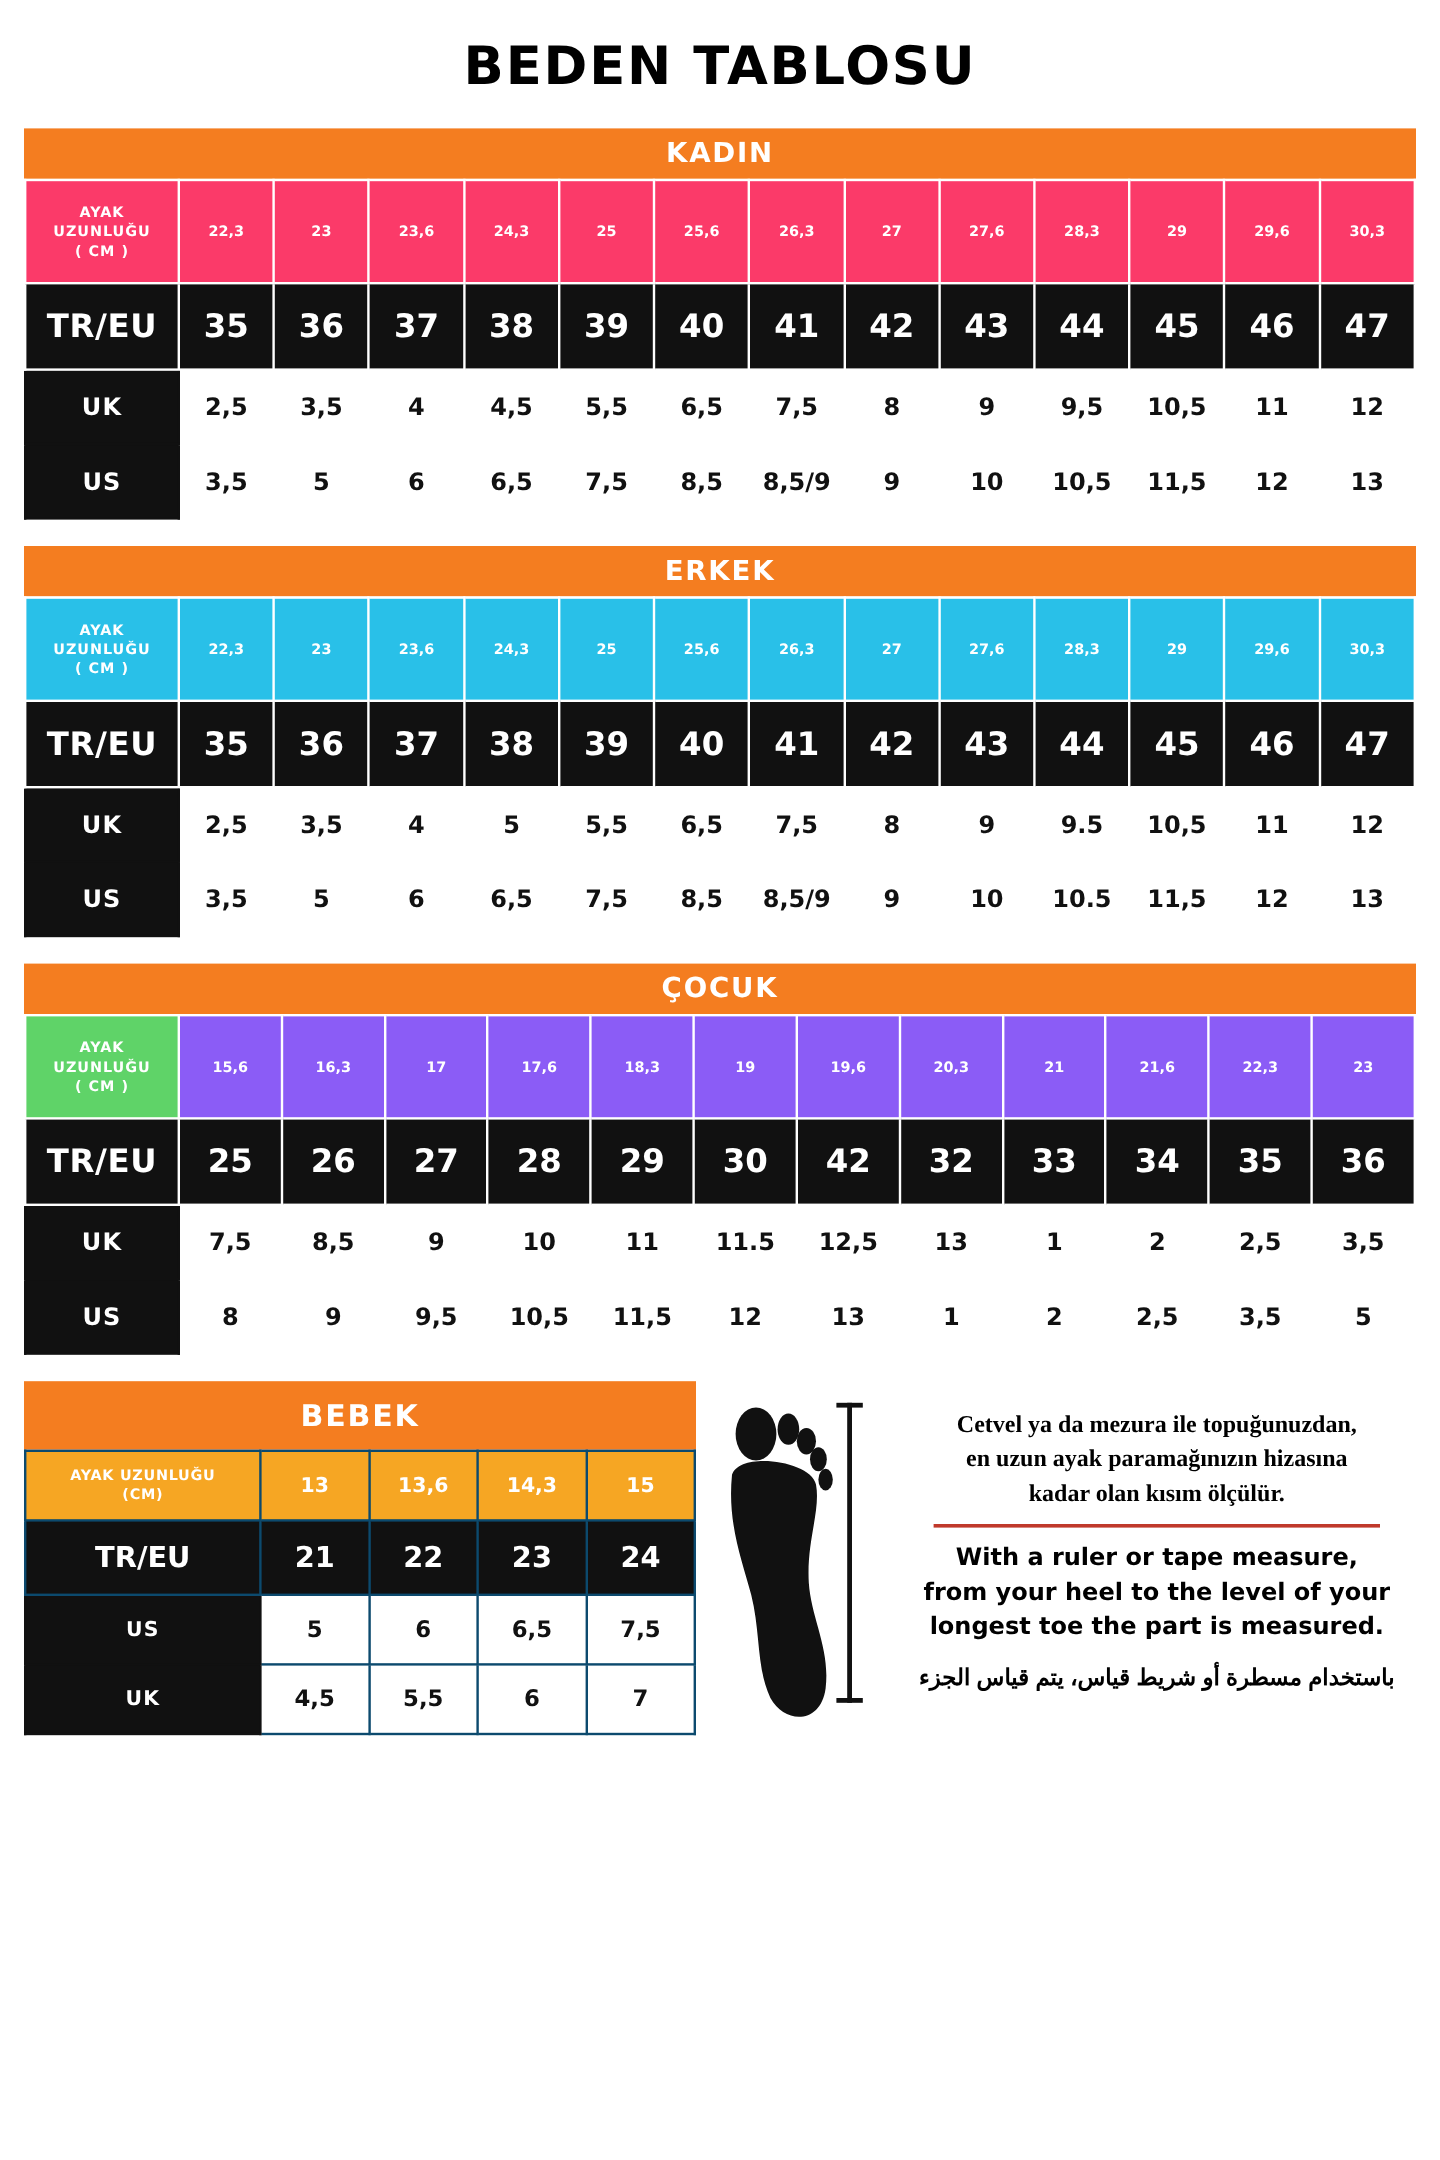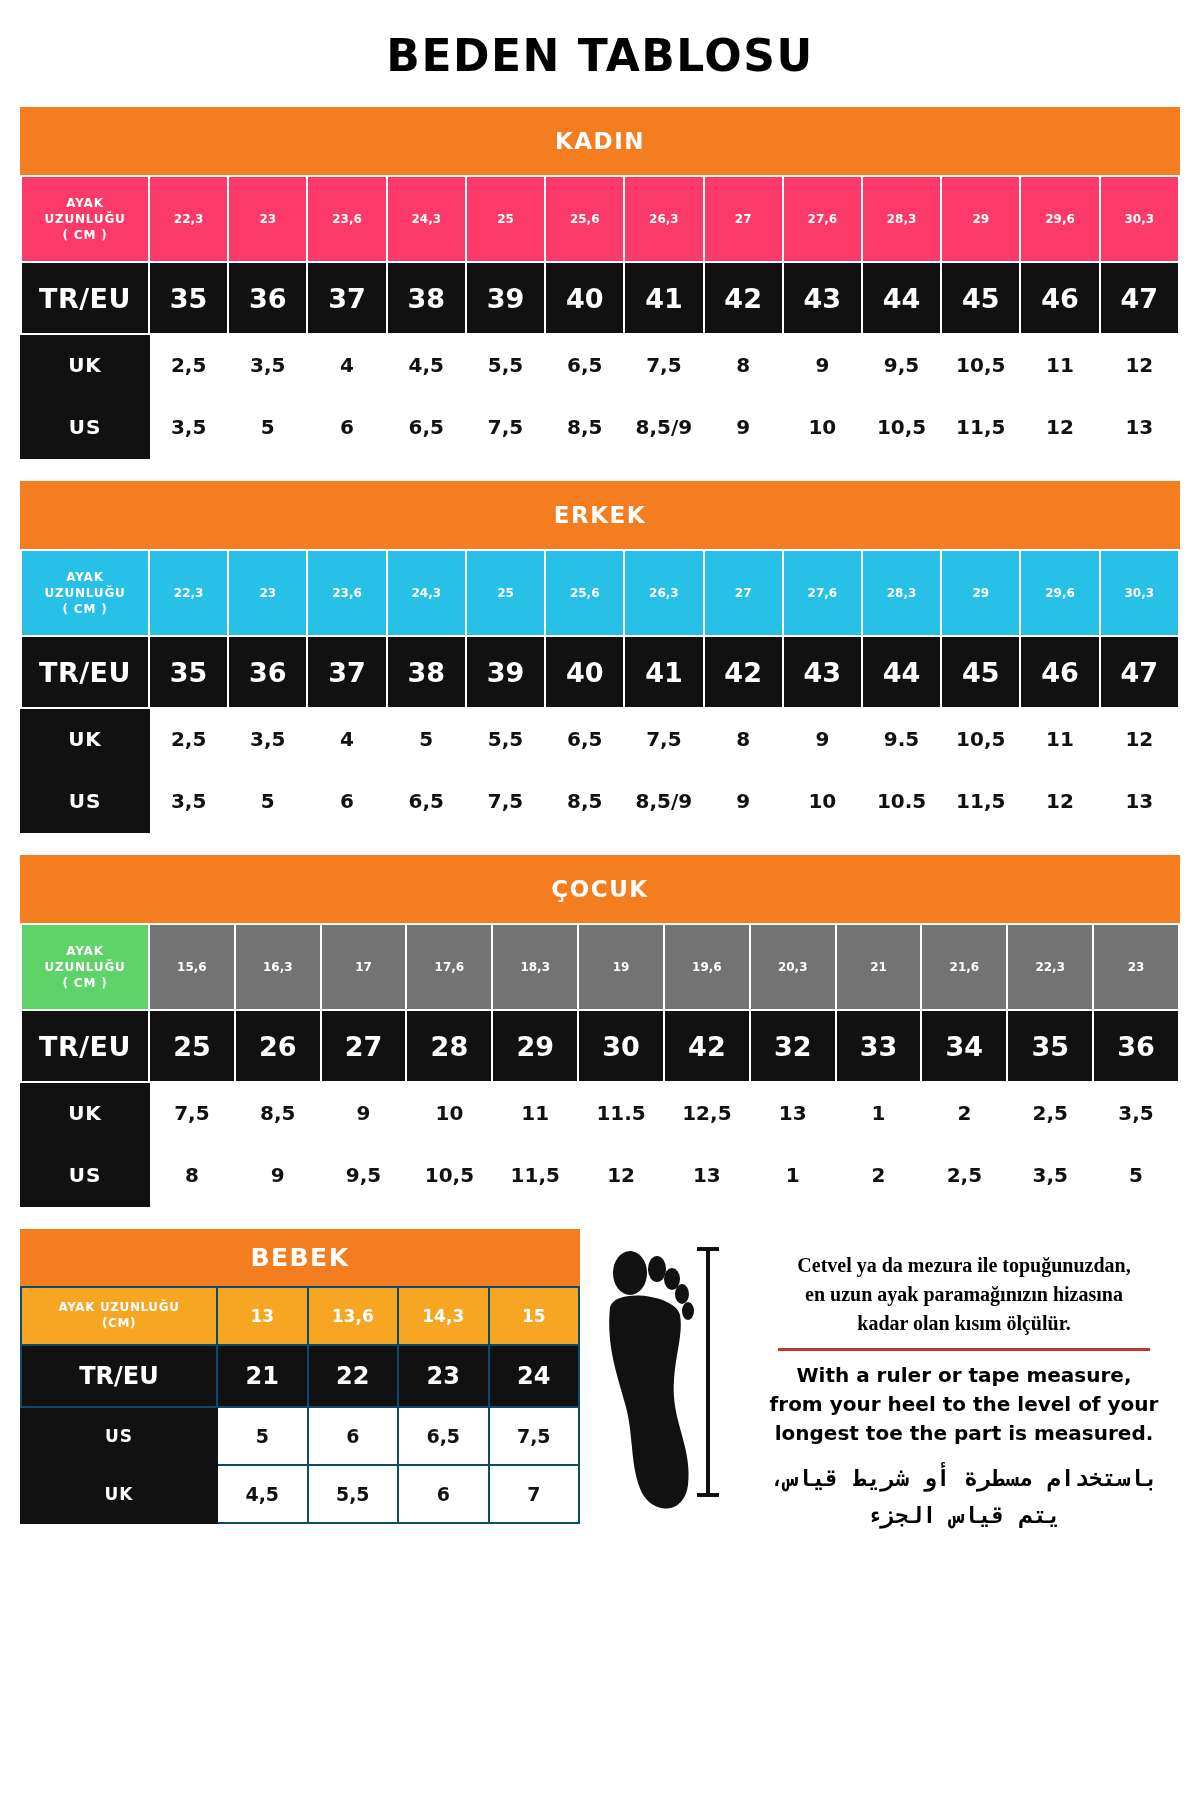--- a/index.html
+++ b/index.html
@@ -29,21 +29,21 @@
 
   .chart-block { margin-bottom: 22px; }
 
   .band {
     background: #f47d20;
     color: #ffffff;
     text-align: center;
     font-weight: 800;
     font-size: 23px;
     letter-spacing: 1.5px;
-    padding: 21px 0;
+    padding: 8px 0;
     font-family: "DejaVu Sans", sans-serif;
   }
 
   table.sz {
     width: 100%;
     border-collapse: collapse;
     table-layout: fixed;
   }
   table.sz td {
     text-align: center;
@@ -68,21 +68,21 @@
   }
   .lbl-treu { font-size: 26px; letter-spacing: 0.5px; }
   .lbl-small { font-size: 17px; letter-spacing: 1px; }
 
   
   .cm-row td { font-size: 12px; font-weight: 700; height: 86px; }
   .cm-kadin td { background: #fb3a69; color: #ffffff; }
   .cm-kadin td.lbl { background: #fb3a69; color: #ffffff; }
   .cm-erkek td { background: #29c0e8; color: #ffffff; }
   .cm-erkek td.lbl { background: #29c0e8; color: #ffffff; }
-  .cm-cocuk td { background: #737373; color: #ffffff; }
+  .cm-cocuk td { background: #8b5cf6; color: #ffffff; }
   .cm-cocuk td.lbl { background: #5fd368; color: #ffffff; }
 
   .treu-row td {
     background: #111111;
     color: #ffffff;
     font-size: 27px;
     font-weight: 800;
     height: 72px;
   }
   .data-row td {
@@ -174,26 +174,26 @@
     width: 86%;
     margin: 10px auto 10px auto;
   }
   .instr .en {
     font-size: 20px;
     font-weight: 700;
     line-height: 1.45;
     font-family: "DejaVu Sans", sans-serif;
   }
   .instr .ar {
-    font-size: 23px;
+    font-size: 19px;
     font-weight: 700;
     line-height: 1.6;
     margin-top: 14px;
     direction: rtl;
-    font-family: Liberation Mono, monospace;
+    font-family: Liberation Sans, sans-serif;
   }
 </style>
 </head>
 <body>
 
 <div class="page">
 
   <div class="main-title">BEDEN TABLOSU</div>
 
   <div class="chart-block">

